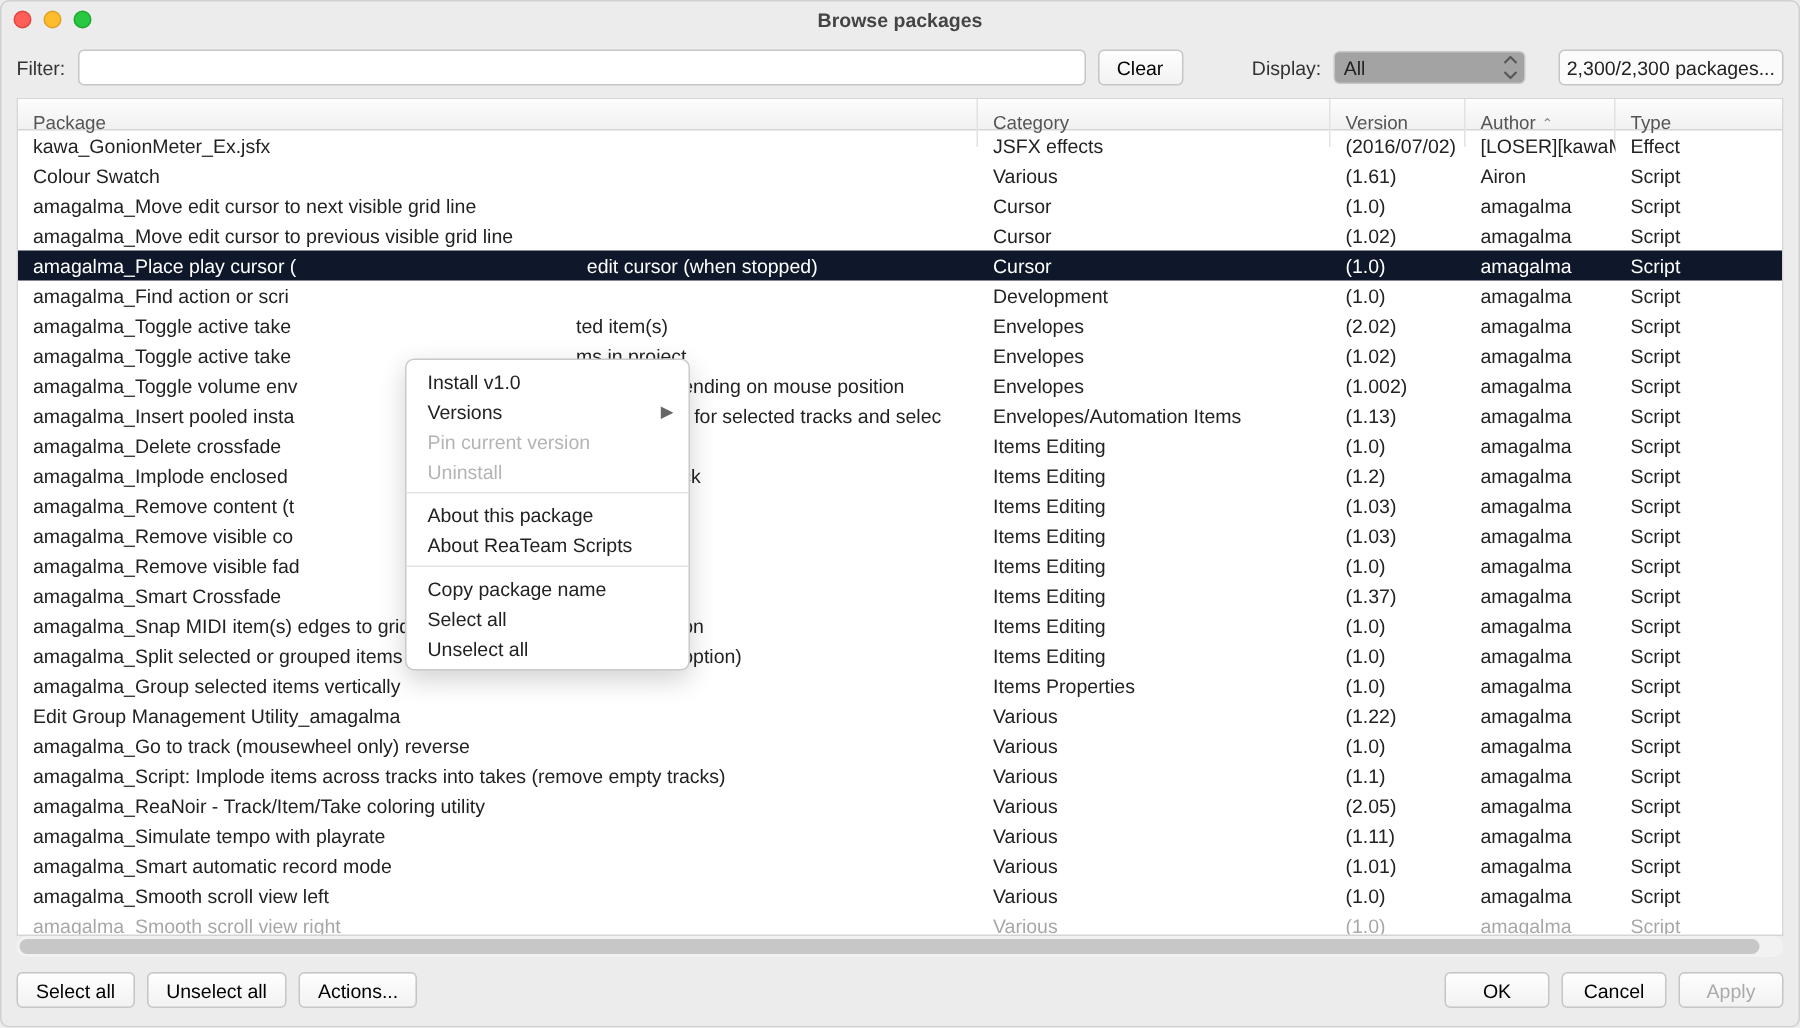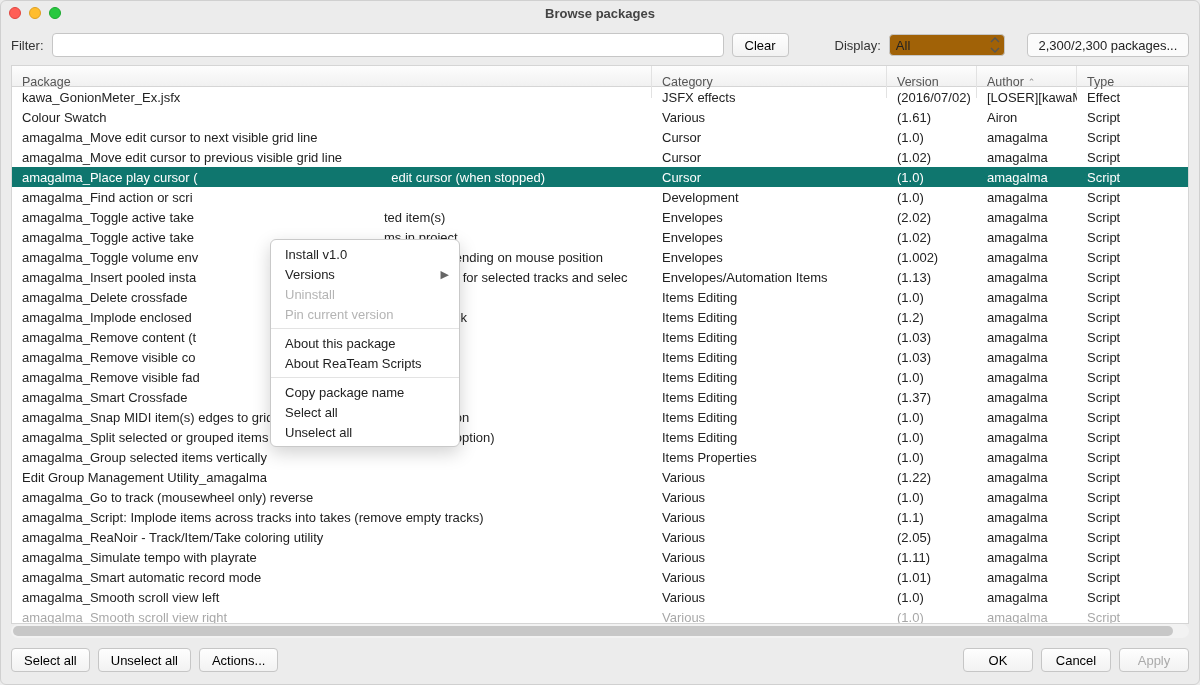--- a/index.html
+++ b/index.html
@@ -10,40 +10,40 @@
   .tl { width: 12px; height: 12px; border-radius: 50%; }
   .tl.red { background: #ff5f57; border:1px solid #e04640;}
   .tl.yellow { background: #ffbd2e; border:1px solid #dfa022;}
   .tl.green { background: #28c840; border:1px solid #1ba92f;}
   .title { position:absolute; left:0; right:0; text-align:center; font-size:13px; color:#444; pointer-events:none;}
   .toolbar { display:flex; align-items:center; gap:8px; padding:8px 10px; }
   .toolbar label { font-size:13px; color:#333; }
   .filter-input { flex: 0 0 672px; height:24px; border:1px solid #c6c6c6; border-radius:4px; background:#fff; padding:0 6px; font-size:13px;}
   .btn { height:24px; padding:0 12px; border:1px solid #c6c6c6; border-radius:4px; background:linear-gradient(#fefefe,#f2f2f2); font-size:13px; cursor:pointer; display:inline-flex; align-items:center; justify-content:center;}
   .spacer8 { width: 30px; }
-  .display-sel { width:116px; height:22px; border:1px solid #c6c6c6; border-radius:4px; background:#a16207; position:relative; display:flex; align-items:center; padding:0 18px 0 6px; font-size:13px;}
+  .display-sel { width:128px; height:22px; border:1px solid #c6c6c6; border-radius:4px; background:#a3a3a3; position:relative; display:flex; align-items:center; padding:0 18px 0 6px; font-size:13px;}
   .display-sel::after { content:""; position:absolute; right:4px; top:3px; width:10px; height:14px; background:
     linear-gradient(#777,#777) center/1px 0 no-repeat; }
   .stepper { position:absolute; right:2px; top:1px; bottom:1px; width:14px; display:flex; flex-direction:column; justify-content:center; gap:1px;}
   .stepper svg { width:10px; height:6px; display:block; margin:auto;}
   .pkg-count { flex:1; height:24px; border:1px solid #c6c6c6; border-radius:4px; background:#fbfbfb; display:flex; align-items:center; justify-content:center; margin-left:14px; font-size:13px;}
   .table-wrap { flex:1; margin:0 10px; background:#fff; border:1px solid #d5d5d5; border-top:none; display:flex; flex-direction:column; position:relative; overflow:hidden;}
   .thead { display:flex; height:22px; background:linear-gradient(#fdfdfd,#f1f1f1); border-top:1px solid #d5d5d5; border-bottom:1px solid #d5d5d5; font-size:12.5px; color:#555;}
   .th { display:flex; align-items:center; padding:16px 10px; border-right:1px solid #e2e2e2; position:relative;}
   .th:last-child{border-right:none;}
   .col-pkg { flex:0 0 640px; }
   .col-cat { flex:0 0 235px; }
   .col-ver { flex:0 0 90px; }
   .col-auth { flex:0 0 100px; }
   .col-type { flex:1; }
   .sort-ind { margin-left:4px; font-size:9px; color:#888;}
   .tbody { flex:1; overflow:hidden; position:relative;}
   .row { display:flex; height:20px; align-items:center; font-size:13px; color:#222;}
   .row .cell { padding:0 10px; white-space:nowrap; overflow:hidden; text-overflow:clip;}
-  .row.selected { background:#0f766e; color:#fff;}
+  .row.selected { background:#0f172a; color:#fff;}
   .row.faded { opacity:0.4; }
   .hscroll { height:14px; background:#f2f2f2; margin:0 10px 6px; border-radius:7px; position:relative;}
   .hscroll .thumb { position:absolute; left:2px; top:2px; height:10px; width:1160px; background:#c7c7c7; border-radius:5px;}
   .footer { height:40px; display:flex; align-items:center; padding:0 10px 8px; gap:8px;}
   .footer .grow { flex:1; }
   .btn.disabled { color:#aaa; }
   
   .ctx { position:absolute; left:226px; top:174px; width:190px; background:#fff; border:1px solid #c9c9c9; border-radius:6px; box-shadow:0 6px 18px rgba(0,0,0,0.18); padding:4px 0; z-index:50;margin-left:32px;}
   .ctx .mi { height:20px; display:flex; align-items:center; padding:0 14px; font-size:13px; color:#222; position:relative;}
   .ctx .mi.dis { color:#b4b4b4; }
@@ -283,22 +283,22 @@
           <div class="cell col-cat">Various</div>
           <div class="cell col-ver">(1.0)</div>
           <div class="cell col-auth">amagalma</div>
           <div class="cell col-type">Script</div>
         </div>
       </div>
 
     <div class="ctx" id="ctx">
         <div class="mi">Install v1.0</div>
         <div class="mi">Versions<span class="sub">▶</span></div>
+        <div class="mi dis">Pin current version</div>
         <div class="mi dis">Uninstall</div>
-        <div class="mi dis">Pin current version</div>
         <div class="sep"></div>
         <div class="mi">About this package</div>
         <div class="mi">About ReaTeam Scripts</div>
         <div class="sep"></div>
         <div class="mi">Copy package name</div>
         <div class="mi">Select all</div>
         <div class="mi">Unselect all</div>
       </div>
   </div>
 

